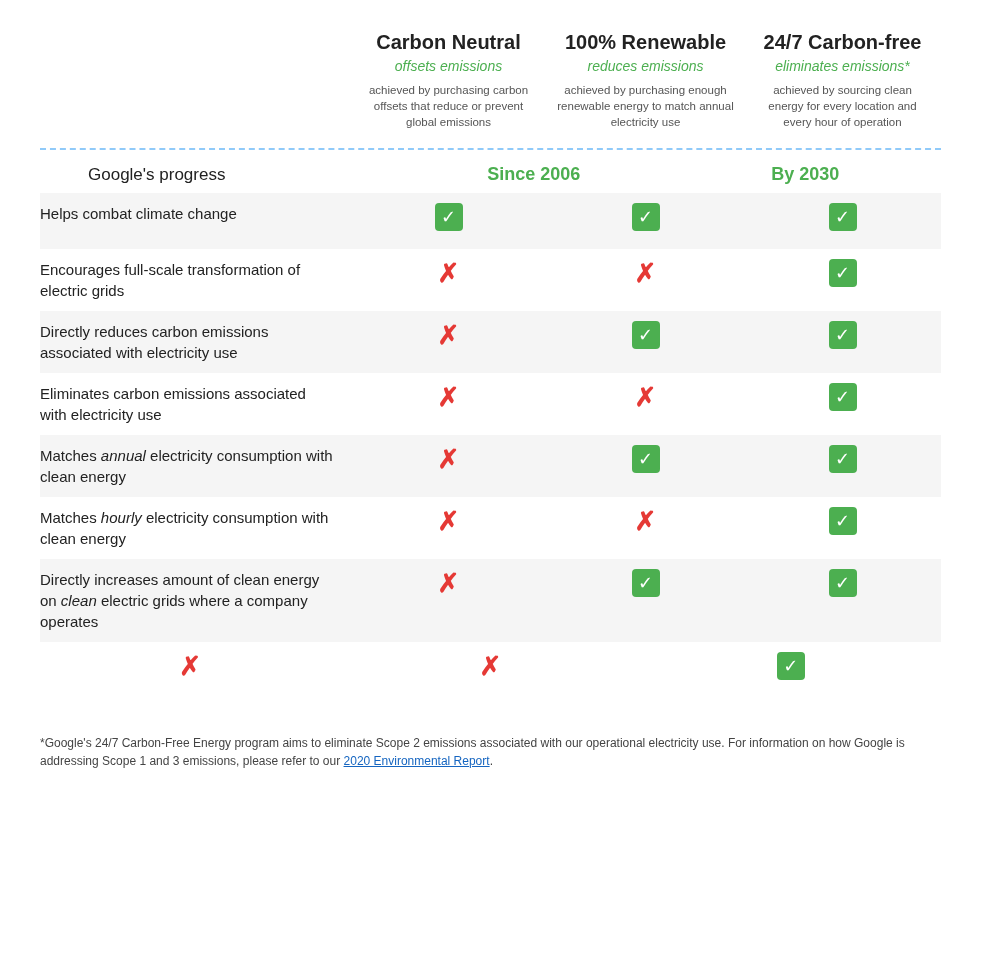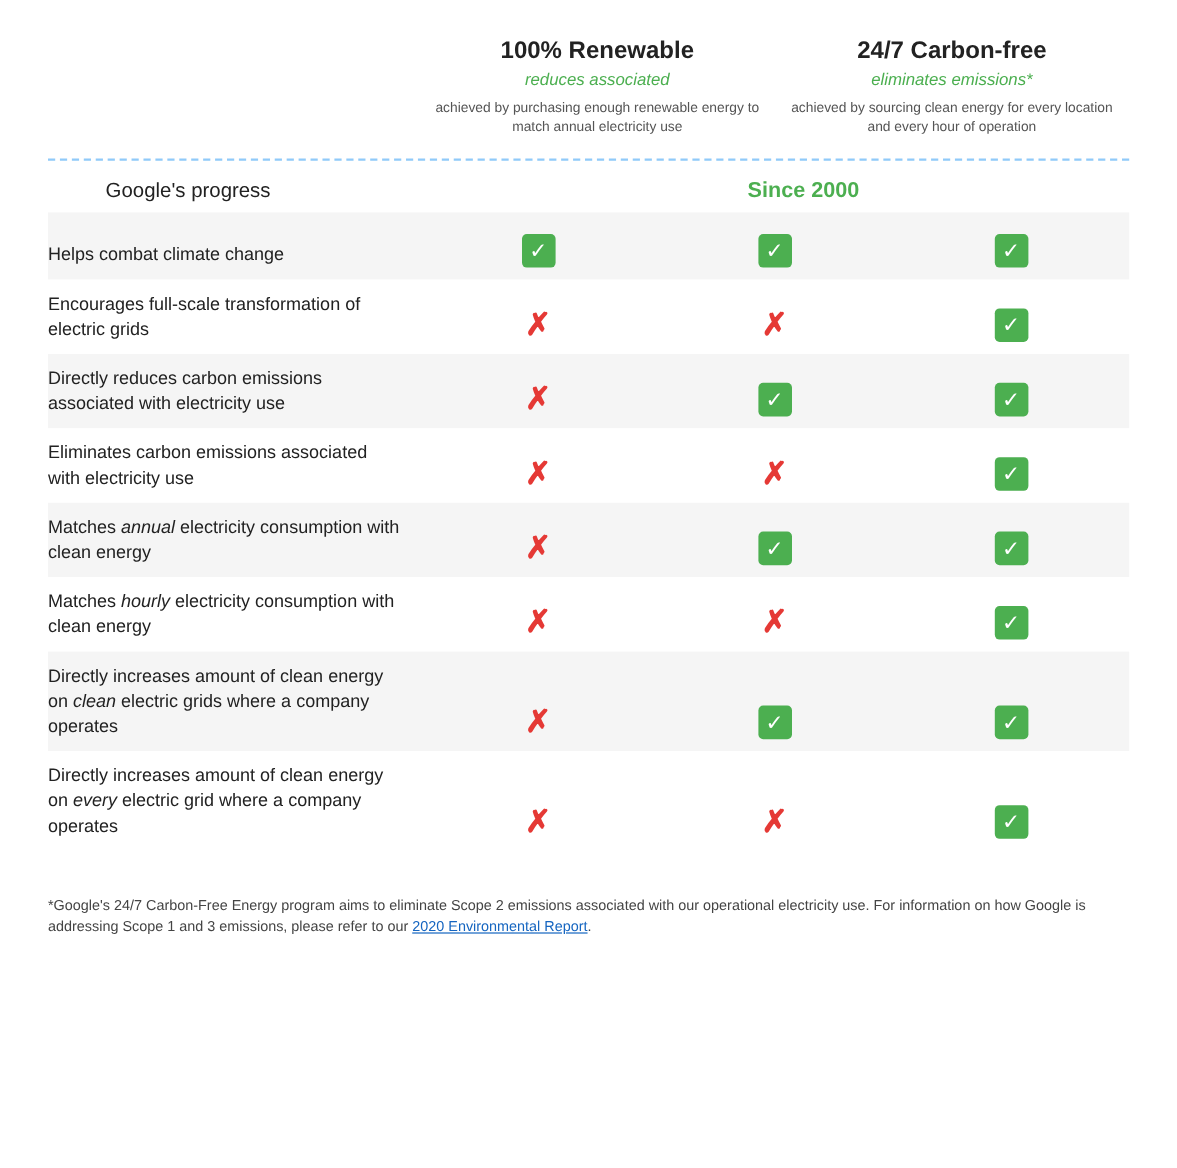--- a/index.html
+++ b/index.html
@@ -77,21 +77,21 @@
       font-weight: 700;
       color: #4CAF50;
     }
 
     .table-section {
       margin-top: 8px;
     }
 
     .table-row {
       display: flex;
-      align-items: flex-end;
+      align-items: flex-start;
       border-radius: 0;
       min-height: 56px;
     }
 
     .table-row:nth-child(odd) {
       background: #f5f5f5;
     }
 
     .table-row:nth-child(even) {
       background: #fff;
@@ -150,39 +150,45 @@
     }
   </style>
 </head>
 <body>
 
 <div>
 
   <div class="header-row">
     <div class="header-label-col"></div>
 
+    <div class="header-col">
+      <div class="col-title">Carbon Neutral</div>
+      <div class="col-subtitle">offsets emissions</div>
+      <div class="col-desc">achieved by purchasing carbon offsets that reduce or prevent global emissions</div>
+    </div>
 
     <div class="header-col">
       <div class="col-title">100% Renewable</div>
-      <div class="col-subtitle">reduces associated</div>
+      <div class="col-subtitle">reduces emissions</div>
       <div class="col-desc">achieved by purchasing enough renewable energy to match annual electricity use</div>
     </div>
 
     <div class="header-col">
       <div class="col-title">24/7 Carbon-free</div>
       <div class="col-subtitle">eliminates emissions*</div>
       <div class="col-desc">achieved by sourcing clean energy for every location and every hour of operation</div>
     </div>
   </div>
 
   <hr class="dotted-divider">
 
   <div class="progress-row">
     <div class="progress-label-col">Google's progress</div>
-    <div class="progress-val-col">Since 2000</div>
+    <div class="progress-val-col">Since 2006</div>
+    <div class="progress-val-col">By 2030</div>
   </div>
 
   <div class="table-section">
 
     <div class="table-row">
       <div class="row-label">Helps combat climate change</div>
       <div class="row-cell"><span class="check-icon">✓</span></div>
       <div class="row-cell"><span class="check-icon">✓</span></div>
       <div class="row-cell"><span class="check-icon">✓</span></div>
     </div>
@@ -223,21 +229,20 @@
     </div>
 
     <div class="table-row">
       <div class="row-label">Directly increases amount of clean energy on <em>clean</em> electric grids where a company operates</div>
       <div class="row-cell"><span class="x-icon">✗</span></div>
       <div class="row-cell"><span class="check-icon">✓</span></div>
       <div class="row-cell"><span class="check-icon">✓</span></div>
     </div>
 
     <div class="table-row">
-      <div class="row-label">Directly increases amount of clean energy on <em>every</em> electric grid where a company operates</div>
       <div class="row-cell"><span class="x-icon">✗</span></div>
       <div class="row-cell"><span class="x-icon">✗</span></div>
       <div class="row-cell"><span class="check-icon">✓</span></div>
     </div>
 
   </div>
 
   <div class="footnote">
     <span>*Google's 24/7 Carbon-Free Energy program aims to eliminate Scope 2 emissions associated with our operational electricity use. For information on how Google is addressing Scope 1 and 3 emissions, please refer to our</span>
     <a href="#">2020 Environmental Report</a><span>.</span>

